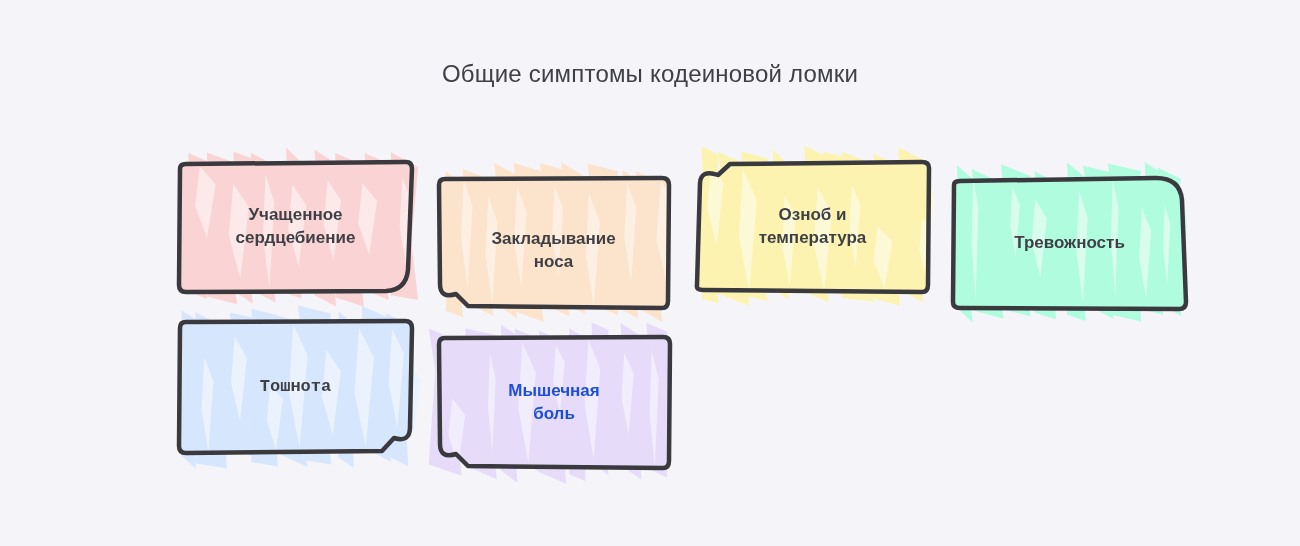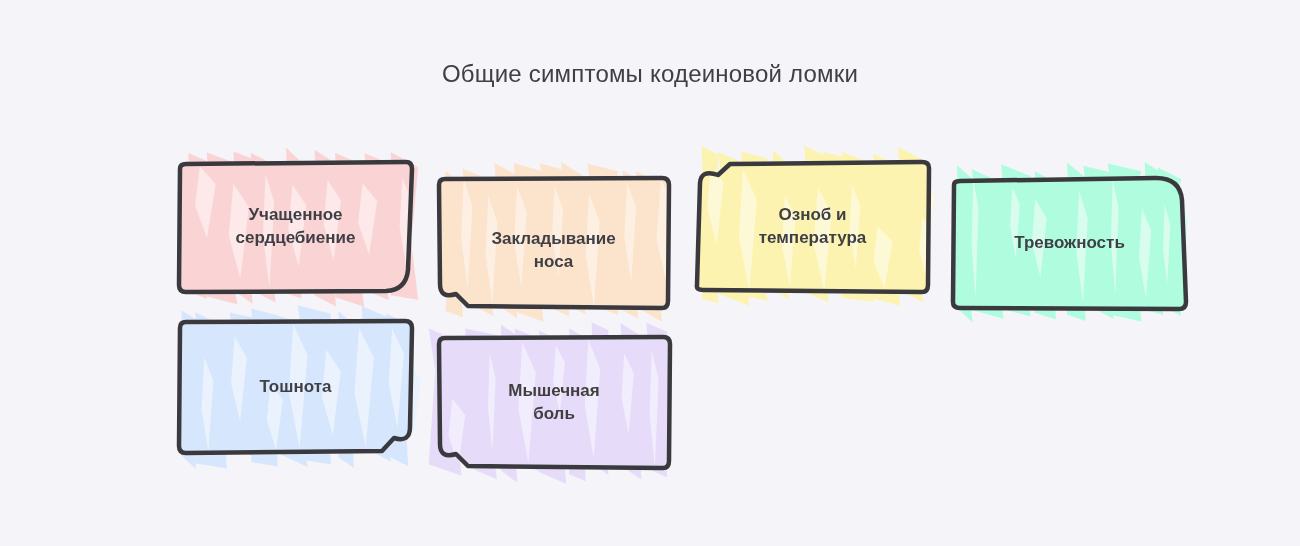--- a/index.html
+++ b/index.html
@@ -251,21 +251,21 @@
           <path d="M82.2484126984127,21.0023301168868 L93.74797545561434,40.6045977780665 L87.42321593915344,99.41140076160559 L78.79854387125219,64.12731897148214 Z" fill="#d8fdee"></path>
           <path d="M126.02164413090338,12.205465191757236 L134.71594282774836,40.4015192898368 L129.93407854448364,124.98968158407548 L123.41335452184988,74.23678420753228 Z" fill="#d8fdee"></path>
           <path d="M159.6549578679208,0.8430111657796912 L165.49872501469721,30.08552659787846 L162.2846530839702,117.81307289417475 L157.9018277238879,65.17654511639698 Z" fill="#d8fdee"></path>
           <path d="M188.8767489711934,30.317262716891147 L198.207433127572,52.85675388630129 L193.07555684156375,120.47522739453174 L186.07754372427982,79.90414328959348 Z" fill="#d8fdee"></path>
           <path d="M211.7117087987458,26.447884313372164 L217.28651161081714,46.46233475918835 L214.2203700641779,106.50568609663691 L210.03926795512442,70.47967529416778 Z" fill="#d8fdee"></path>
         </g>
         <path d="M7,3 L203,0 Q227,0 229,22 L233,124 Q233,131 226,131 L7,130 Q0,130 0,124 L1,7 Q1,3 7,3 Z" fill="none" stroke="#3a3a3e" stroke-width="4.5" stroke-linejoin="round" stroke-linecap="round"></path>
       </svg>
       <div class="card-label" style="color: rgb(63, 64, 70);">Тревожность</div>
     </div>
-    <div class="card" style="left: 163px; top: 321px; width: 233px; height: 132px;">
+    <div class="card" style="left: 163px; top: 321px; width: 233px; height: 132px; font-family: Liberation Mono, monospace;">
       <svg width="233" height="132" viewBox="0 0 233 132">
         <g>
           <path d="M2.169754515317786,-10.797067901234568 L16.66500200045725,-1.6860425240054875 L13.041190129172385,29.810013375356597 L16.66500200045725,147.6417609739369 L2.169754515317786,134.32946673525376 L5.068804012345678,29.810013375356597 Z" fill="#d6e6fc"></path>
           <path d="M16.145648469650205,-8.668252743484224 L47.951676633230456,6.9456447187928685 L40.000169592335396,49.751490896331866 L47.951676633230456,147.53197873799726 L16.145648469650205,142.36376886145405 L22.506854102366255,49.751490896331866 Z" fill="#d6e6fc"></path>
           <path d="M50.74505279778235,-8.17266803840878 L83.4965281350023,-1.5831618655692739 L75.30865930069731,38.45099687863325 L83.4965281350023,138.0986368312757 L50.74505279778235,127.96648662551439 L57.29534786522634,38.45099687863325 Z" fill="#d6e6fc"></path>
           <path d="M72.24330186185415,-12.612782921810698 L98.86372831647233,-5.420610425240054 L92.20862170281778,45.41544189652961 L98.86372831647233,145.60716735253772 L72.24330186185415,140.99564471879285 L77.56738715277778,45.41544189652961 Z" fill="#d6e6fc"></path>
           <path d="M95.80770533264746,-6.031807270233196 L128.57732553155006,2.8407064471879284 L120.38492048182441,94.98266189982536 L128.57732553155006,145.95263203017834 L95.80770533264746,130.71667524005488 L102.36162937242798,94.98266189982536 Z" fill="#d6e6fc"></path>
           <path d="M119.00680744884545,-15.435913923182442 L152.1675409736511,-7.169581618655693 L143.8773575924497,38.69433678572446 L152.1675409736511,143.54861111111111 L119.00680744884545,138.02463991769548 L125.63895415380658,38.69433678572446 Z" fill="#d6e6fc"></path>
           <path d="M159.3474240540695,-9.68312757201646 L174.8559538608825,3.0670438957476005 L170.97882140917926,60.502725747862755 L174.8559538608825,146.88275891632372 L159.3474240540695,136.33311899862824 L162.4491300154321,60.502725747862755 Z" fill="#d6e6fc"></path>
           <path d="M182.67279074502744,-15.038880315500686 L212.04624217678327,-2.3753429355281206 L204.7028793188443,101.13679381951764 L212.04624217678327,140.73902606310014 L182.67279074502744,125.12976680384088 L188.5474810313786,101.13679381951764 Z" fill="#d6e6fc"></path>
@@ -345,16 +345,16 @@
           <path d="M14.32830687830688,61.51959074520899 L27.251249265138156,78.2372808600924 L20.143630952380953,128.39035120474261 L10.451424162257496,98.29850899795247 Z" fill="#f2edfc"></path>
           <path d="M51.73645894571821,16.956300426814934 L57.57635949441506,41.35805475637598 L54.36441419263179,114.5633177450591 L49.98448878110916,70.64015995184923 Z" fill="#f2edfc"></path>
           <path d="M84.33802665098962,5.60468080981341 L97.71628453850677,35.601507584504766 L90.35824270037233,125.59198790857884 L80.32454928473447,71.59769971413441 Z" fill="#f2edfc"></path>
           <path d="M117.86140505584952,8.58259513066905 L126.78213550852442,25.50834208711624 L121.87573375955321,76.2855829564578 L115.18518592004705,45.81923843485286 Z" fill="#f2edfc"></path>
           <path d="M150.33128551832255,2.194611549934957 L162.2183568489124,32.06059556056596 L155.68046761708797,121.65854759245897 L146.7651641191456,67.89977637332318 Z" fill="#f2edfc"></path>
           <path d="M186.29087791495198,16.55995025444749 L195.80272633744855,36.656809179344606 L190.57120970507543,96.94738595403597 L183.437323388203,60.77303988922115 Z" fill="#f2edfc"></path>
           <path d="M213.69079952968843,13.130522104255066 L220.64635508524398,42.39395553189567 L216.82079952968843,130.1842558148175 L211.60413286302176,77.5100756450644 Z" fill="#f2edfc"></path>
         </g>
         <path d="M7,1 L225,0 Q232,0 232,7 L231,124 Q231,131 225,131 L30,129 L18,117 Q2,122 2,107 L1,7 Q1,1 7,1 Z" fill="none" stroke="#3a3a3e" stroke-width="4.5" stroke-linejoin="round" stroke-linecap="round"></path>
       </svg>
-      <div class="card-label" style="color: #404040;">Мышечная
+      <div class="card-label" style="color: #1d4ed8;">Мышечная
 боль</div>
     </div>
   </div>
 
 </body></html>

